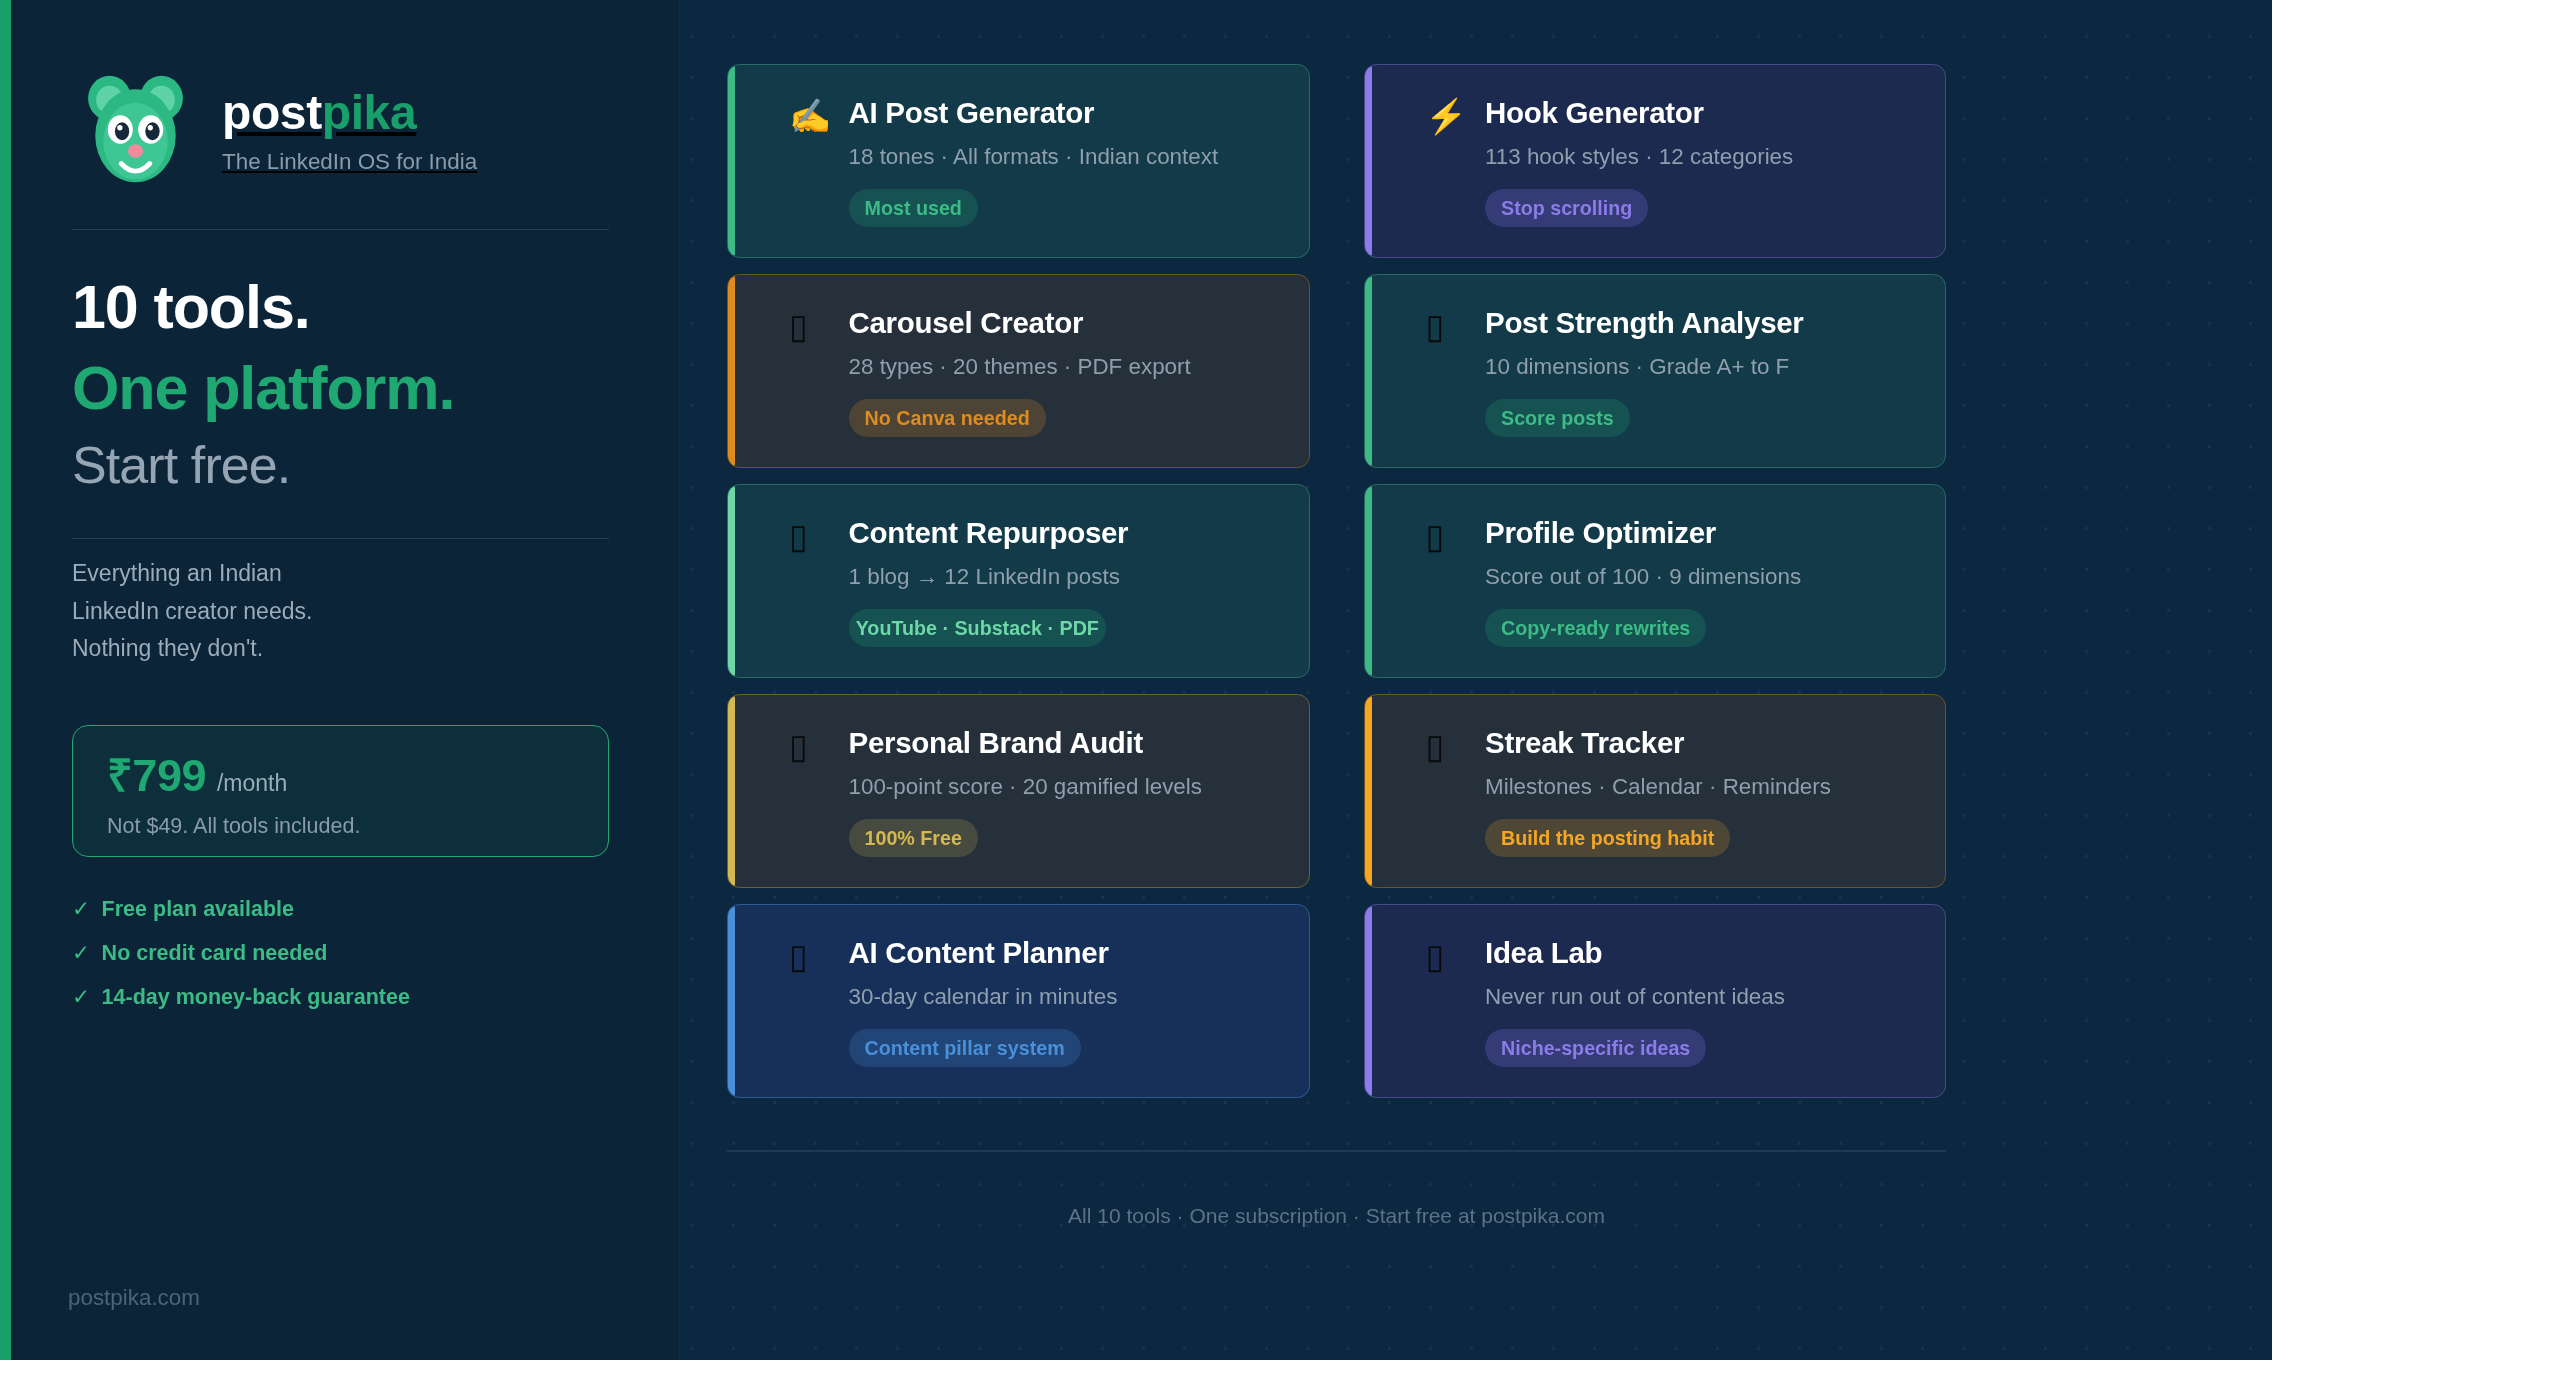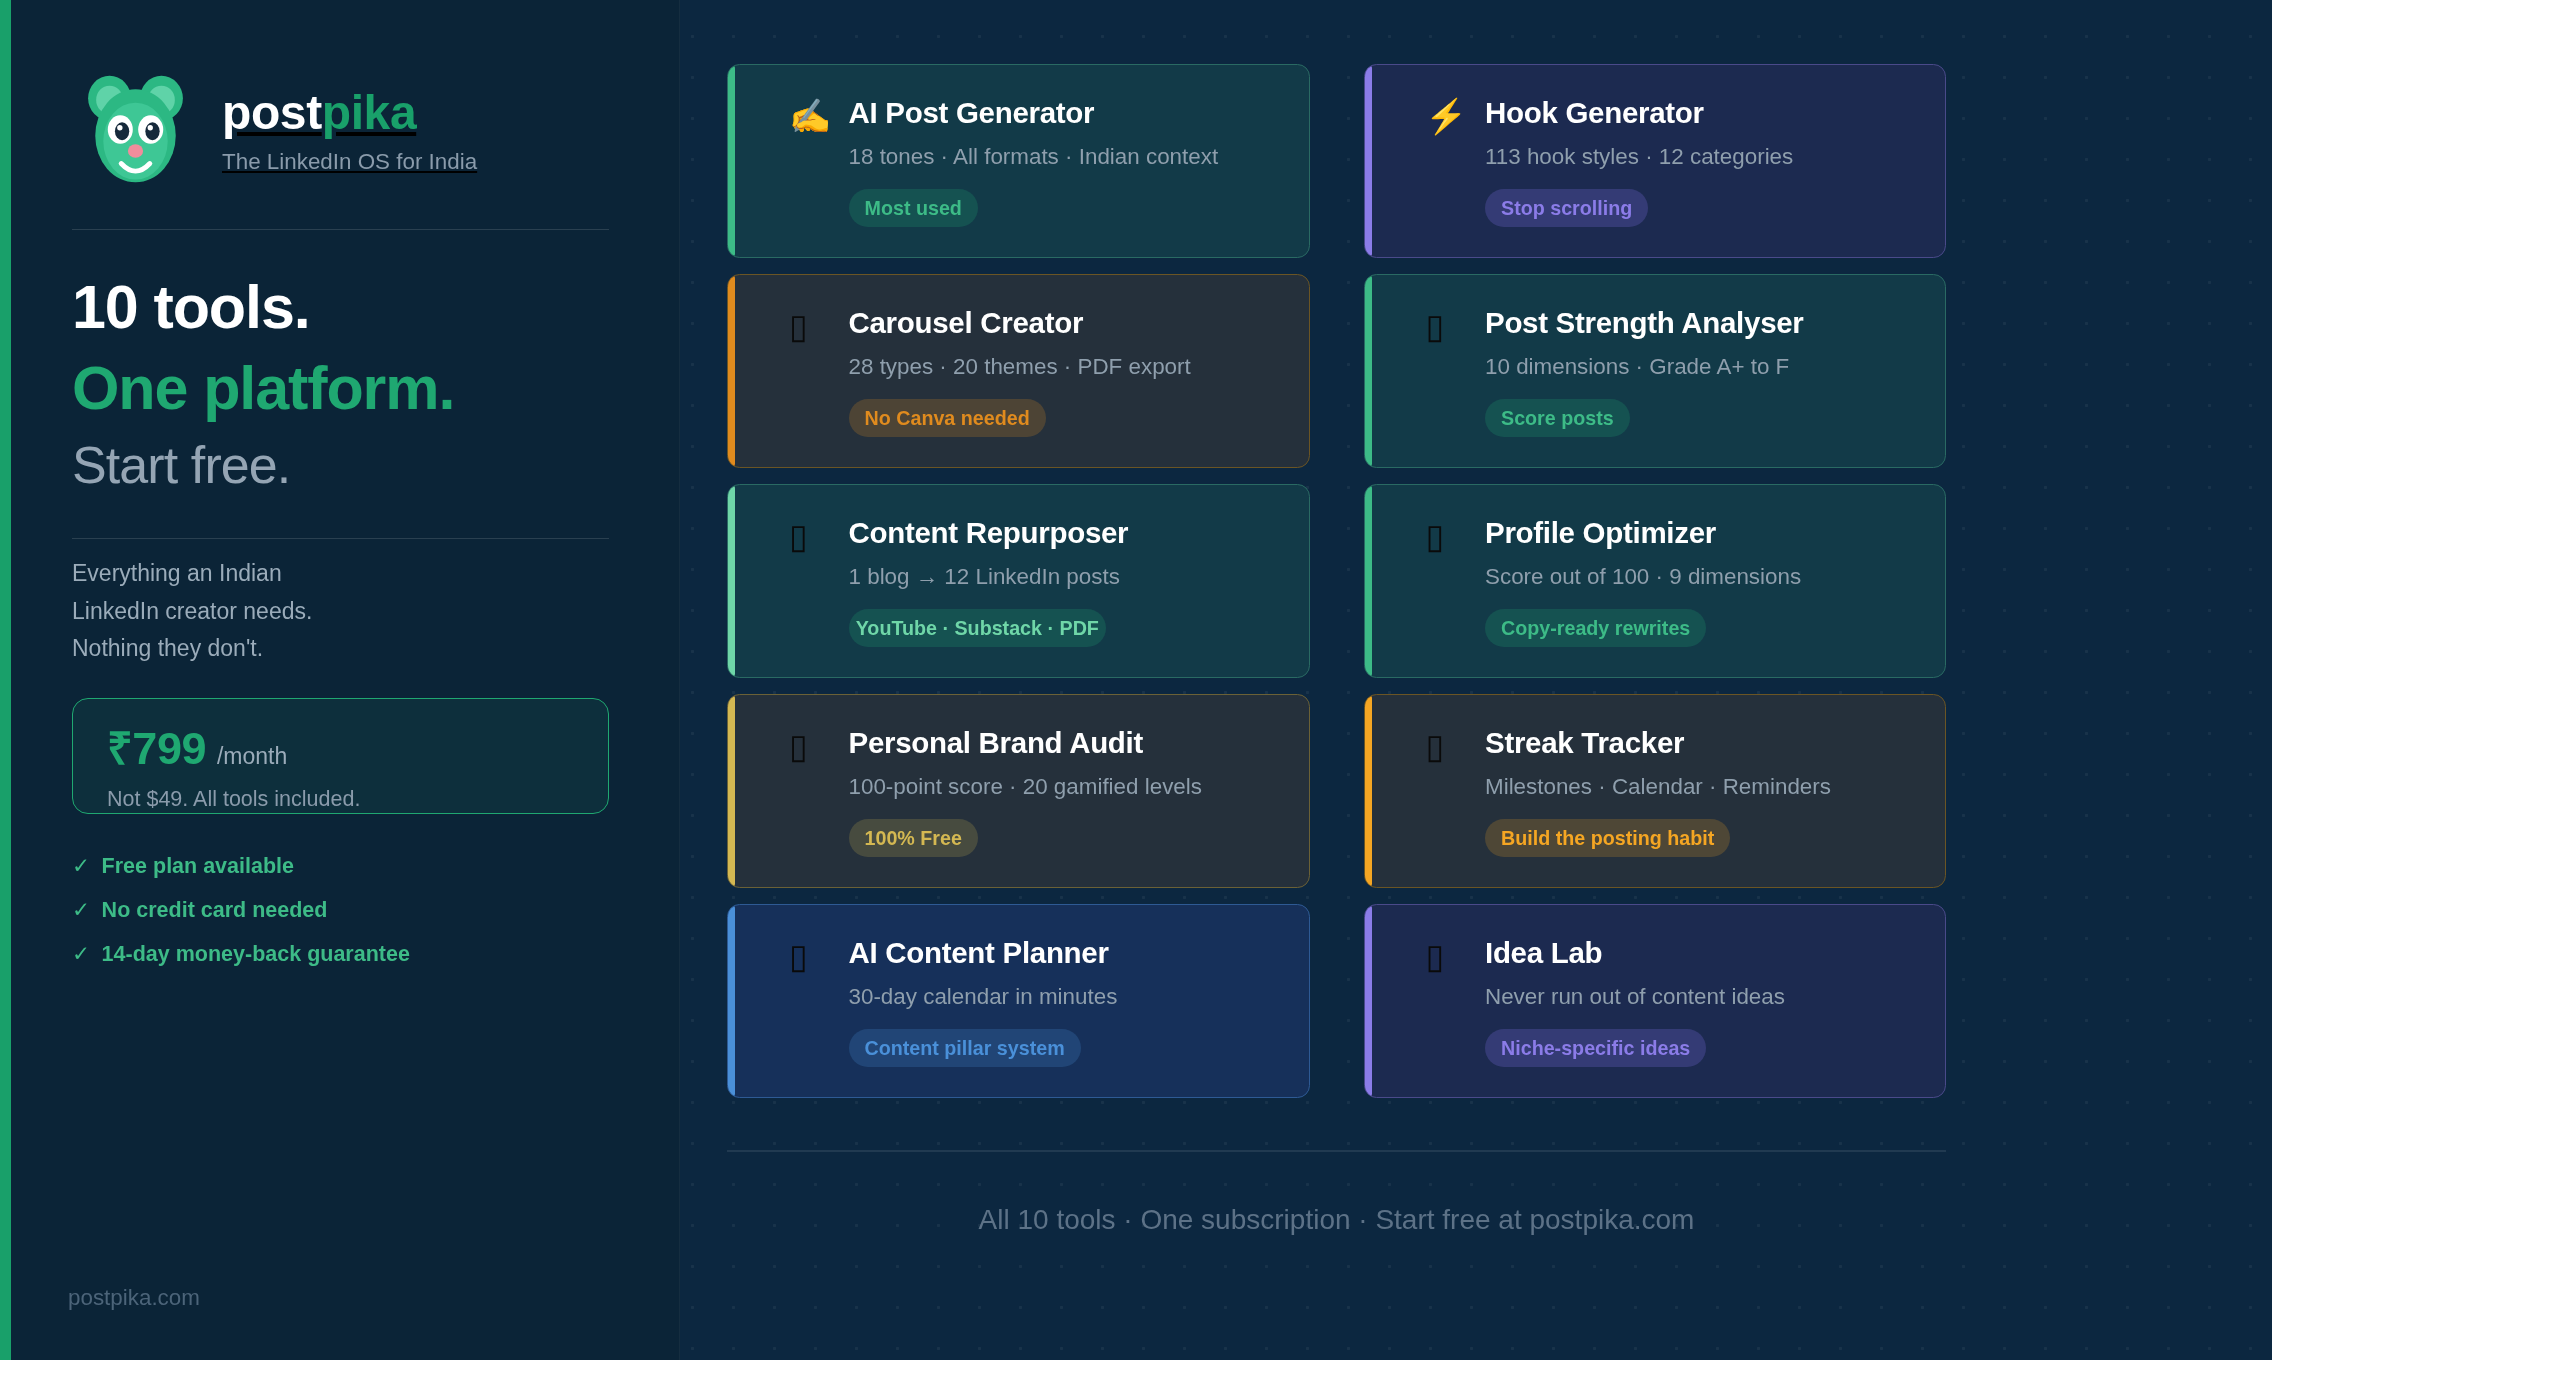--- a/index.html
+++ b/index.html
@@ -115,23 +115,23 @@
 
   .blurb {
     margin-top: 17px;
     font-size: 23px;
     line-height: 1.62;
     color: #9bacba;
   }
   .blurb div { white-space: nowrap; }
 
   .price-card {
-    margin-top: 31px;
+    margin-top: 58px;
     width: 537px;
-    height: 116px;
+    height: 132px;
     border: 1.8px solid #1fa871;
     border-radius: 16px;
     background: rgba(31,168,113,0.09);
     padding: 27px 0 0 34px;
   }
   .price-row { display: flex; align-items: baseline; gap: 10.7px; }
   .price-amount {
     font-size: 45px; font-weight: 700; color: #1fa871;
     letter-spacing: -0.4px; line-height: 1;
   }
@@ -237,21 +237,21 @@
 
   .grid-rule {
     margin-top: 52px;
     height: 1.8px;
     background: rgba(255,255,255,0.09);
   }
 
   .grid-footer {
     margin-top: 52px;
     text-align: center;
-    font-size: 28px;
+    font-size: 21px;
     color: #5d7near;
     color: #5d7287;
   }
 </style>
 </head>
 <body>
 
 <div id="canvas">
 
   <div class="left-stripe"></div>

